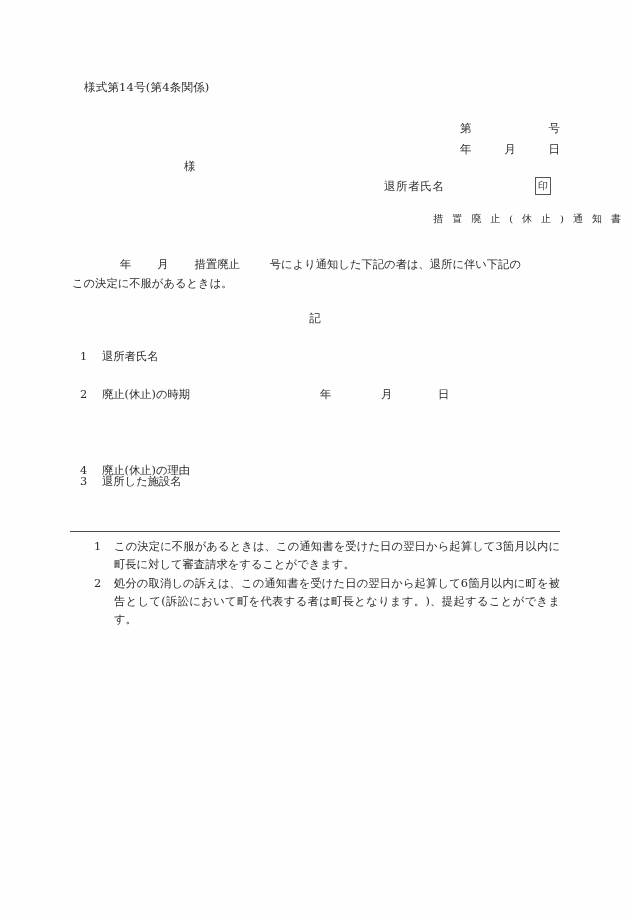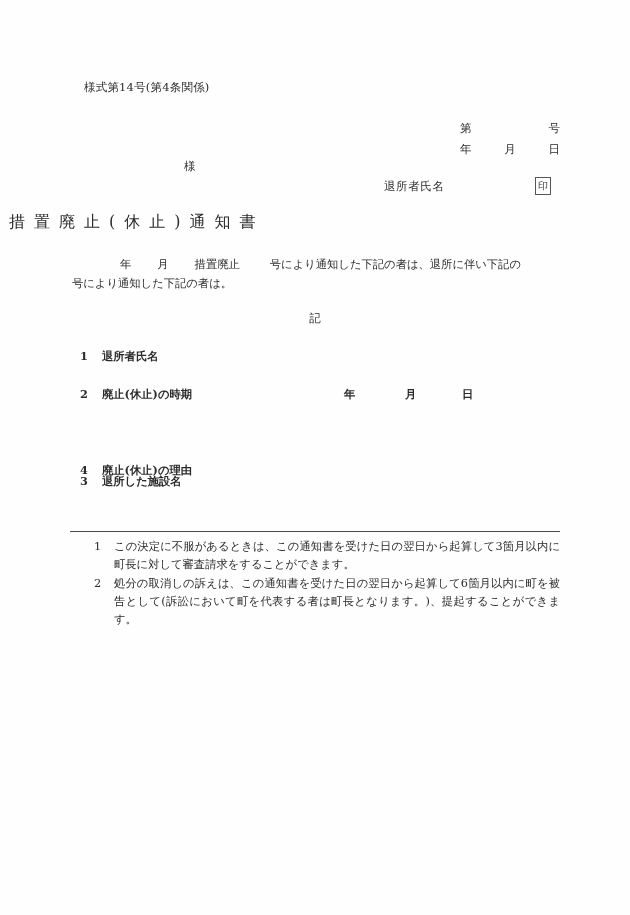--- a/index.html
+++ b/index.html
@@ -90,22 +90,22 @@
     line-height: 1;
     color: #3a3a3a;
   }
 
   
   #doc-title {
     position: absolute;
     left: 0;
     right: 0;
     top: 212px;
-    text-align: left;
-    font-size: 16px;
+    text-align: right;
+    font-size: 10px;
     letter-spacing: 9px;
     text-indent: 9px;
   }
 
   
   #body-paragraph {
     position: absolute;
     left: 72px;
     top: 255px;
     width: 490px;
@@ -126,36 +126,35 @@
     text-align: center;
     font-size: 11.5px;
   }
 
   
   .item {
     position: absolute;
     left: 80px;
     font-size: 11.3px;
     width: 480px;
-    font-weight: bold;
   }
   .item .num {
     display: inline-block;
     width: 22px;
   }
   .item .label { display: inline-block; }
   #item-1 { top: 349px; }
   #item-2 { top: 387px; }
   #item-3 { top: 434px; margin-top: 40px; }
   #item-4 { top: 463px; }
 
   .date-inline {
     position: absolute;
     top: 0;
-    left: 264px;
+    left: 240px;
     white-space: pre;
   }
   .date-inline .y { display: inline-block; width: 61px; }
   .date-inline .m { display: inline-block; width: 57px; }
 
   
   #notes-divider {
     position: absolute;
     left: 70px;
     top: 531px;
@@ -211,21 +210,21 @@
   <div class="t" id="addressee-sama">様</div>
 
   <div class="t" id="issuer-name">退所者氏名</div>
   <div id="seal-box">
     <span>印</span>
   </div>
 
   <div id="doc-title">措置廃止(休止)通知書</div>
 
   <div id="body-paragraph">
-    <span class="blank-lead"></span><span>年</span><span class="gap-sm"></span><span>月</span><span class="gap-sm"></span><span>措置廃止</span><span class="gap-md"></span><span>号により通知した下記の者は、退所に伴い下記の</span><br><span>号により通知した下記の者は。</span>
+    <span class="blank-lead"></span><span>年</span><span class="gap-sm"></span><span>月</span><span class="gap-sm"></span><span>措置廃止</span><span class="gap-md"></span><span>号により通知した下記の者は、退所に伴い下記の</span><br><span>この決定に不服があるときは。</span>
   </div>
 
   <div id="ki-marker">記</div>
 
   <div class="item" id="item-1">
     <span class="num">1</span><span class="label">退所者氏名</span>
   </div>
 
   <div class="item" id="item-2">
     <span class="num">2</span><span class="label">廃止(休止)の時期</span>

